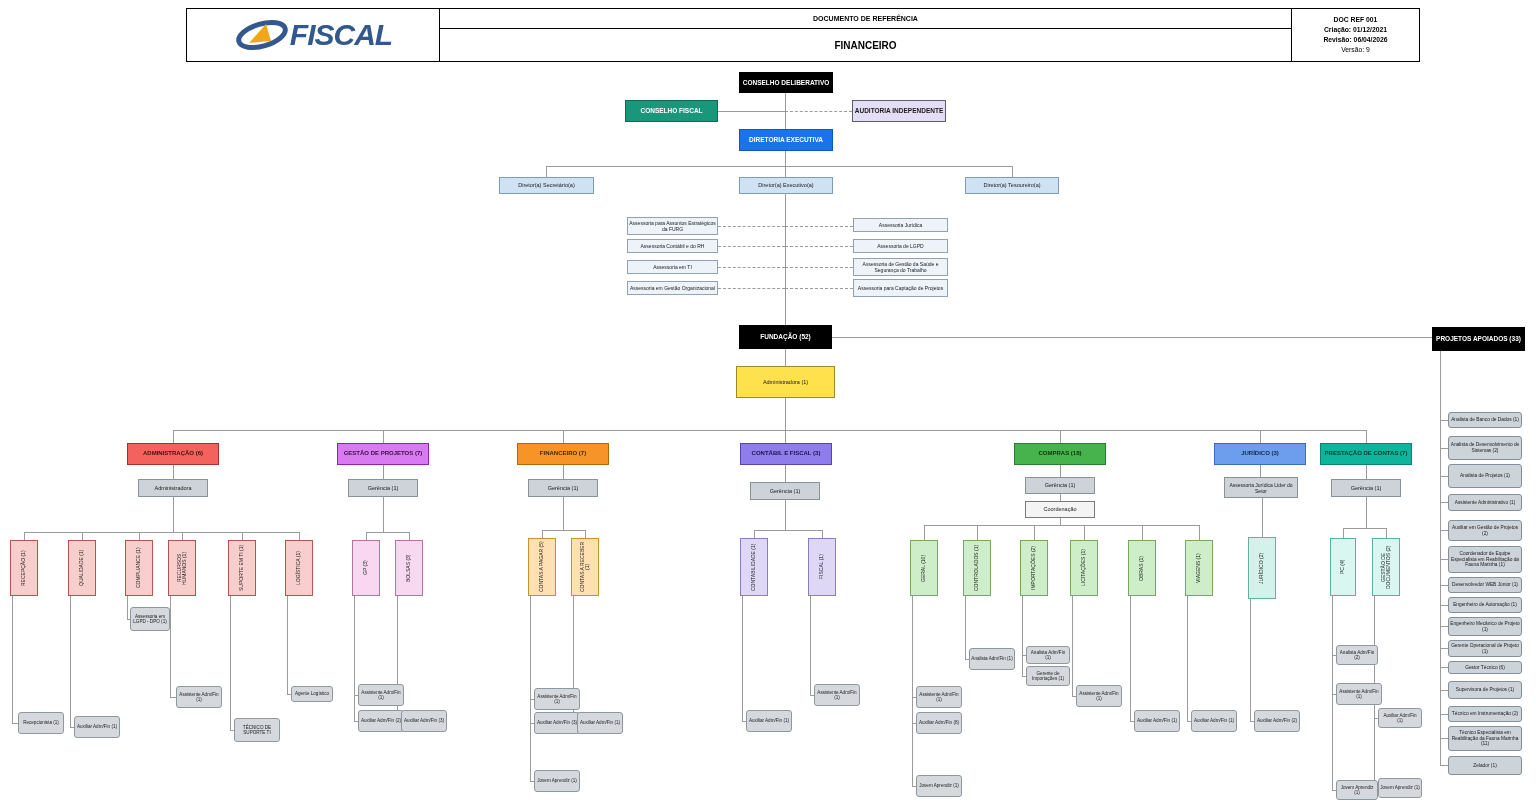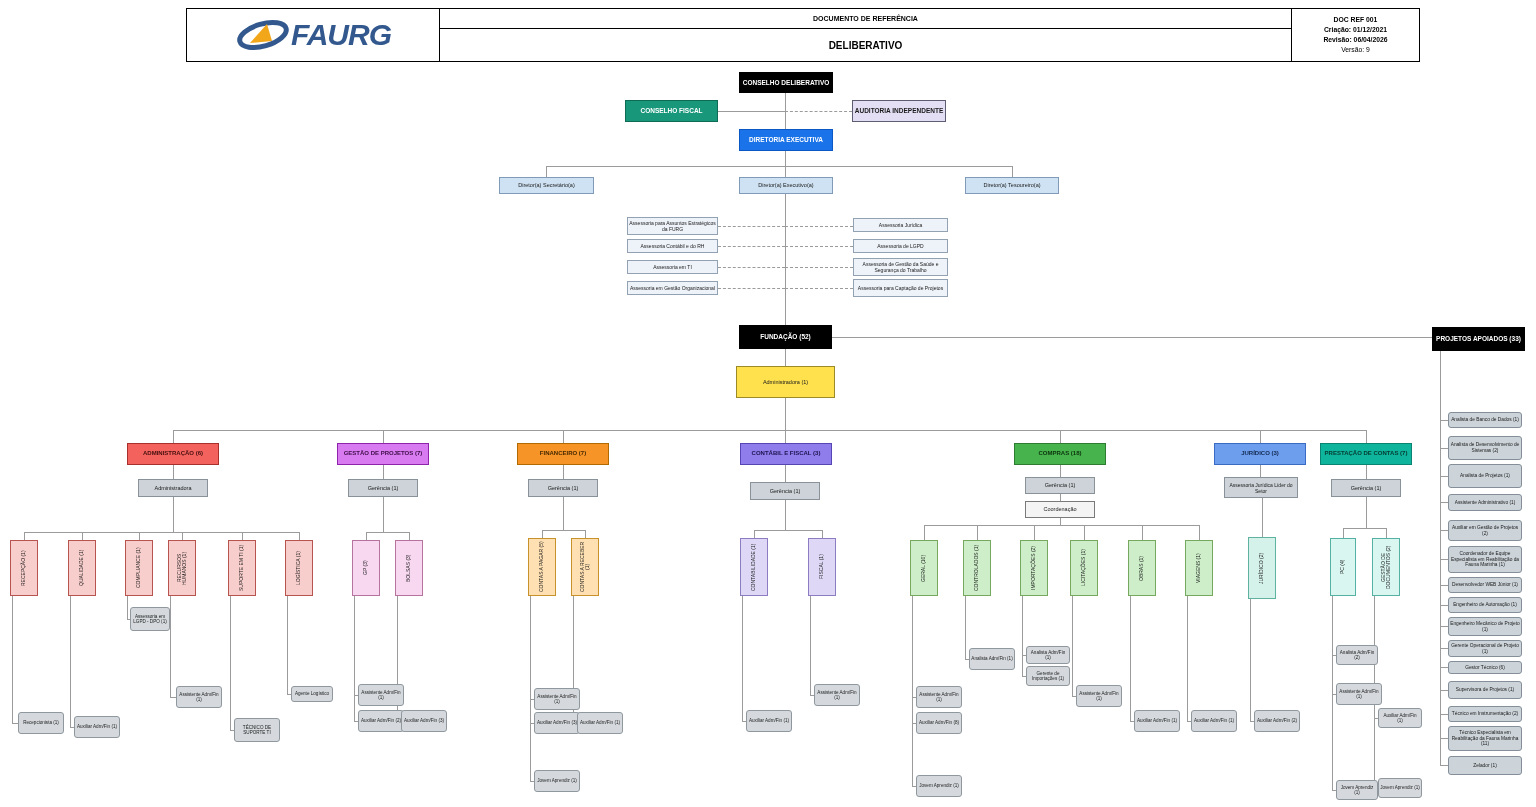--- a/index.html
+++ b/index.html
@@ -55,25 +55,25 @@
 <body>
 
 <div id="canvas">
 
   <div id="hdr">
     <div class="cell-logo">
       <svg width="56" height="36" viewBox="0 0 56 36">
         <ellipse cx="28" cy="18" rx="24" ry="11" fill="none" stroke="#32588e" stroke-width="5" transform="rotate(-16 28 18)"></ellipse>
         <path d="M15 26 L32 7 L37 24 Z" fill="#f2a71b"></path>
       </svg>
-      <span class="logo-text">FAURG</span>
+      <span class="logo-text">FISCAL</span>
     </div>
     <div class="cell-mid">
       <div class="row-top">DOCUMENTO DE REFERÊNCIA</div>
-      <div class="row-bot">DELIBERATIVO</div>
+      <div class="row-bot">FINANCEIRO</div>
     </div>
     <div class="cell-ref">
       <span class="b">DOC REF 001</span>
       <span class="b">Criação: 01/12/2021</span>
       <span class="b">Revisão: 06/04/2026</span>
       <span>Versão: 9</span>
     </div>
   </div>
 
   <div class="n black" style="left:739px;top:72px;width:94px;height:21px;">CONSELHO DELIBERATIVO</div>

